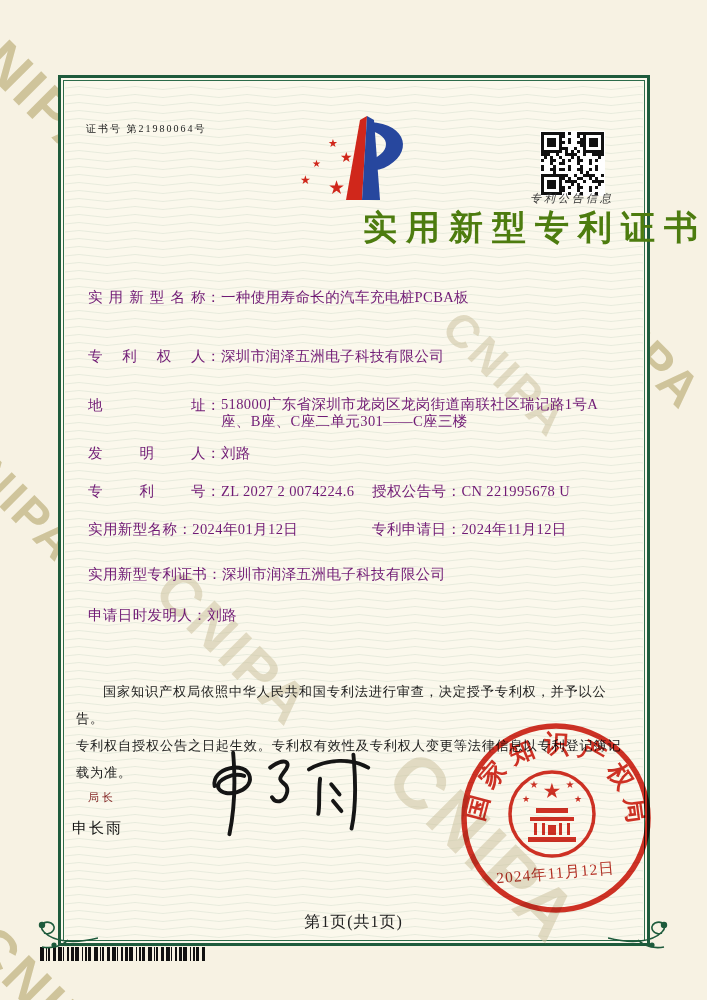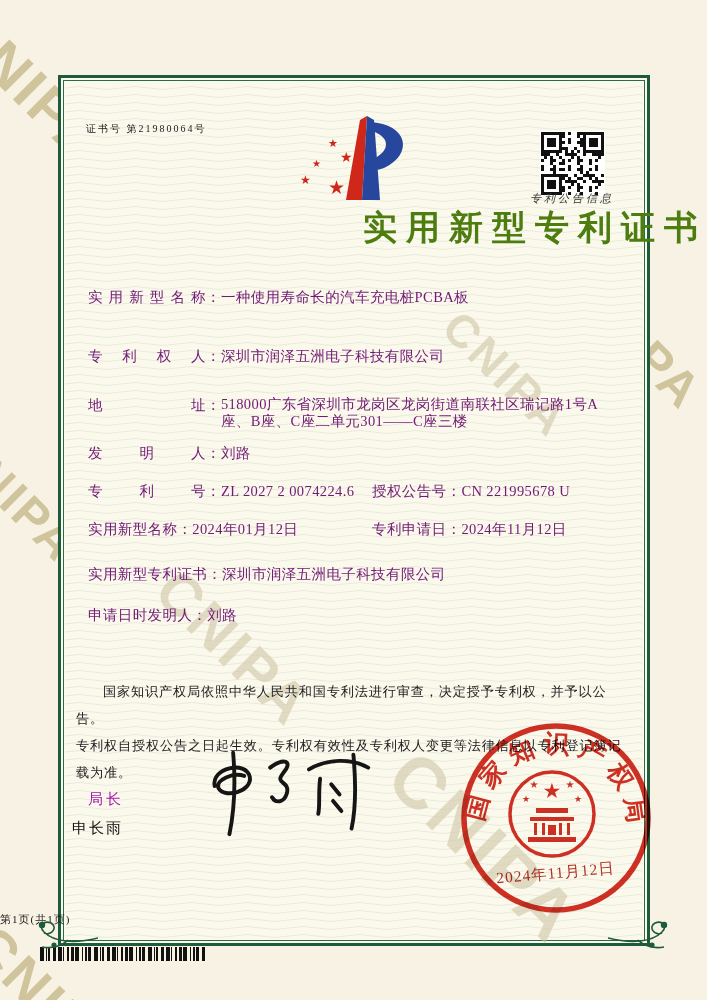--- a/index.html
+++ b/index.html
@@ -39,25 +39,25 @@
   .val-address{display:inline-block;width:382px;line-height:17px;vertical-align:top}
   .r-inventor{left:88px;top:444px}
   .r-patno{left:88px;top:482px}
   .r-grantno{left:372px;top:482px}
   .r-appdate{left:88px;top:520px}
   .r-grantdate{left:372px;top:520px}
   .r-applicant{left:88px;top:565px}
   .r-inventorf{left:88px;top:606px}
   .statement{left:76px;top:678px;width:558px;font-size:13.2px;line-height:27px;color:#1c1c1c;letter-spacing:.8px}
   .statement .ln1{text-indent:27px}
-  .director-title{left:88px;top:790px;font-family:"Liberation Sans","DejaVu Sans",sans-serif;font-size:15px;letter-spacing:3px;color:#a21caf}
+  .director-title{left:88px;top:790px;font-family:"Liberation Sans","DejaVu Sans",sans-serif;font-size:11px;letter-spacing:3px;color:#7f1d1d}
   .director-name{left:72px;top:819px;font-family:"Liberation Sans","DejaVu Sans",sans-serif;font-size:15px;letter-spacing:2px;color:#111}
   .signature{left:198px;top:746px;z-index:6}
   .seal{left:452px;top:716px;z-index:6;mix-blend-mode:multiply;opacity:.95}
-  .footer-page{left:0;right:0;top:912px;text-align:left;font-size:11px;letter-spacing:1px;color:#222}
+  .footer-page{left:0;right:0;top:912px;text-align:center;font-size:16px;letter-spacing:1px;color:#222}
   .barcode{left:40px;top:947px;z-index:5}
   .flourish{z-index:6}
 </style>
 </head>
 <body>
 
 <span class="wm" style="left:-15px;top:-5px;font-size:58px">CNIPA</span>
 <span class="wm" style="left:596px;top:262px;font-size:50px">CNIPA</span>
 <span class="wm" style="left:-25px;top:420px;font-size:48px">CNIPA</span>
 <span class="wm" style="left:5px;top:912px;font-size:56px">CNIPA</span>

